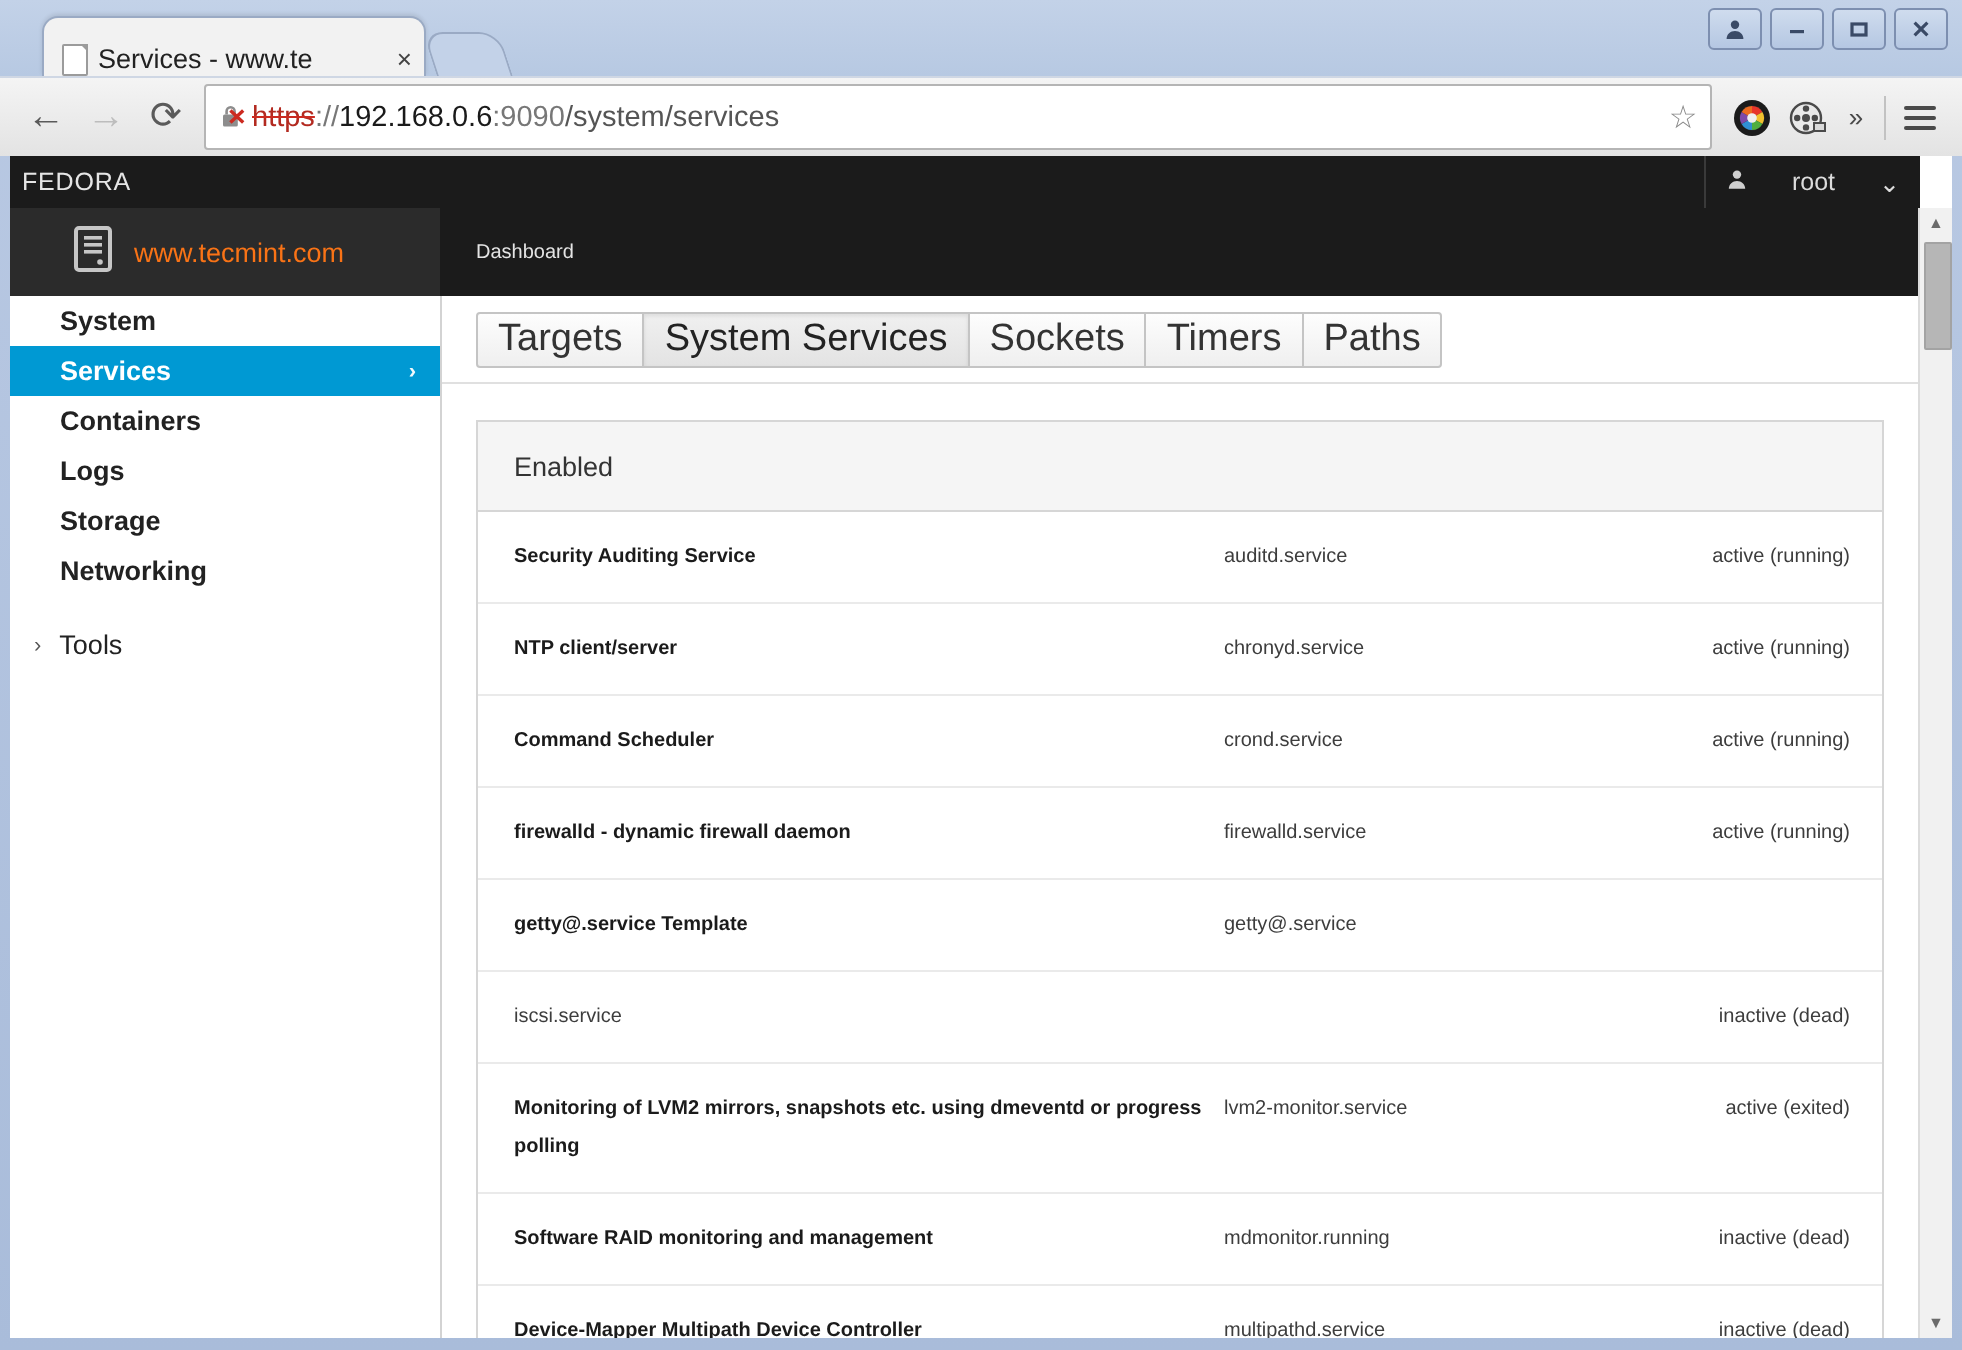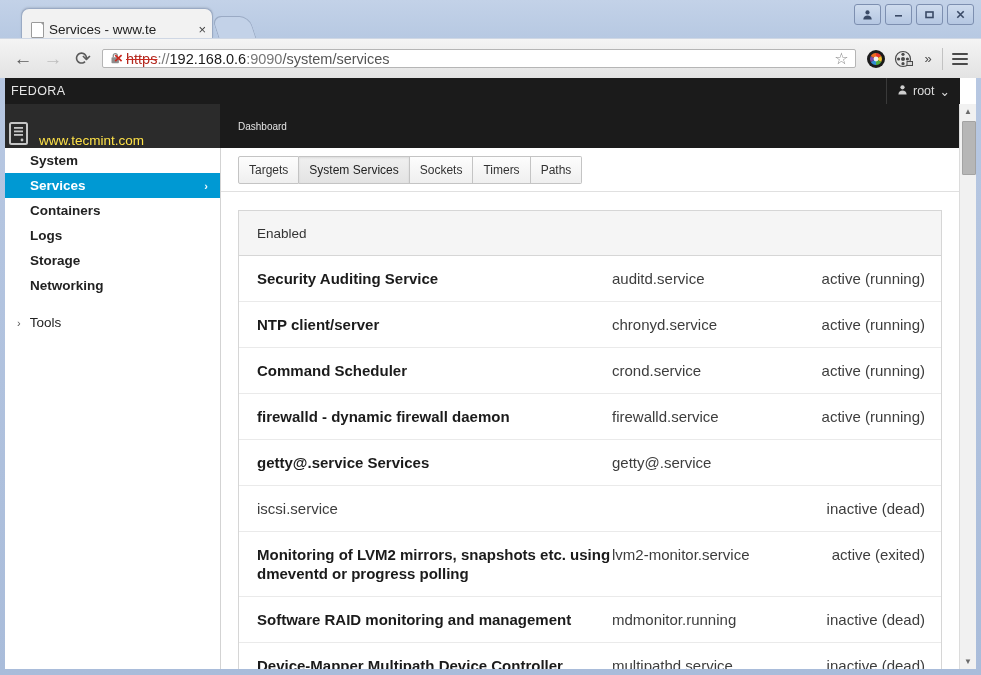--- a/index.html
+++ b/index.html
@@ -80,21 +80,21 @@
     border-top:1px solid #cfd7e4;
     display:flex;align-items:center;
     padding:0 8px;box-sizing:border-box;
   }
   .navbtn{
     width:30px;height:30px;display:flex;align-items:center;justify-content:center;
     color:#5a5a5a;font-size:19px;line-height:1;flex:0 0 auto;
   }
   .navbtn.dim{color:#bdbdbd;}
   #urlbar{
-    flex:1 1 auto;height:19px;background:#fff;border:1px solid #b5b5b5;
+    flex:1 1 auto;height:33px;background:#fff;border:1px solid #b5b5b5;
     border-radius:2px;margin:0 6px 0 4px;
     display:flex;align-items:center;padding:0 4px 0 6px;box-sizing:border-box;
     position:relative;
   }
   #lockicon{flex:0 0 auto;width:15px;height:15px;position:relative;margin-right:2px;}
   #urltext{
     font-size:14.5px;color:#1a1a1a;white-space:nowrap;overflow:hidden;
     flex:1 1 auto;
   }
   #urltext .scheme{color:#b32a20;text-decoration:line-through;text-decoration-color:#cc2a20;}
@@ -120,29 +120,29 @@
   }
   
   #ck-topbar{
     position:absolute;left:0;top:0;width:955px;height:26px;
     background:#1b1b1b;
     display:flex;align-items:center;justify-content:space-between;
     color:#d8d8d8;font-size:12.5px;
   }
   #ck-brand{padding-left:6px;letter-spacing:.4px;color:#e5e5e5;font-size:12.5px;}
   #ck-user{
-    display:flex;align-items:center;gap:5px;padding:0 10px;height:26px;
+    display:flex;align-items:center;gap:22px;padding:0 10px;height:26px;
     border-left:1px solid #3a3a3a;color:#dcdcdc;font-size:12.5px;
   }
   
   #ck-host{
     position:absolute;left:0;top:26px;width:215px;height:44px;
     background:#2b2b2b;
-    display:flex;align-items:flex-end;gap:11px;padding-left:4px;box-sizing:border-box;
-    color:#fde047;font-size:13.5px;
+    display:flex;align-items:center;gap:11px;padding-left:32px;box-sizing:border-box;
+    color:#f97316;font-size:13.5px;
   }
   
   #ck-pagehead{
     position:absolute;left:215px;top:26px;width:740px;height:44px;
     background:#1b1b1b;
     display:flex;align-items:center;padding-left:18px;box-sizing:border-box;
     color:#e4e4e4;font-size:10px;
   }
   
   #ck-side{
@@ -169,41 +169,41 @@
     position:absolute;left:216px;top:70px;width:739px;height:521px;
     background:#fff;overflow:hidden;
   }
   #tabbar{
     height:44px;border-bottom:1px solid #e0e0e0;
     display:flex;align-items:center;padding-left:17px;box-sizing:border-box;
     background:#fff;
   }
   .ptab{
     height:26px;display:flex;align-items:center;padding:0 10px;
-    font-size:12px;color:#333;
+    font-size:19px;color:#333;
     background:linear-gradient(#fdfdfd,#efefef);
     border:1px solid #c4c4c4;border-left:none;cursor:pointer;
   }
   .ptab:first-child{border-left:1px solid #c4c4c4;border-radius:2px 0 0 2px;}
   .ptab:last-child{border-radius:0 2px 2px 0;}
   .ptab.active{background:linear-gradient(#f0f0f0,#e3e3e3);color:#222;box-shadow:inset 0 1px 2px rgba(0,0,0,.09);}
   #panelwrap{padding:18px 18px 0 17px;box-sizing:border-box;}
   #panel{
     border:1px solid #d6d6d6;background:#fff;
   }
   #panel-head{
     height:45px;background:#f5f5f5;border-bottom:1px solid #d6d6d6;
     display:flex;align-items:center;padding-left:18px;box-sizing:border-box;
     font-size:13.5px;color:#333;
   }
   .srow{
     display:flex;align-items:flex-start;
     border-bottom:1px solid #eaeaea;
     padding:13px 16px 13px 18px;box-sizing:border-box;
-    font-size:15px;cursor:pointer;
+    font-size:10px;cursor:pointer;
   }
   .srow:last-child{border-bottom:none;}
   .s-name{flex:0 0 355px;font-weight:bold;color:#1b1b1b;line-height:19px;}
   .s-unit{flex:0 0 200px;color:#3d3d3d;line-height:19px;}
   .s-state{flex:1 1 auto;text-align:right;color:#3d3d3d;line-height:19px;}
   
   #pscroll{
     position:absolute;right:0;top:26px;width:16px;height:565px;
     background:#f1f1f1;border-left:1px solid #dcdcdc;
   }
@@ -402,21 +402,21 @@
             <div class="s-name">Command Scheduler</div>
             <div class="s-unit">crond.service</div>
             <div class="s-state">active (running)</div>
           </div>
           <div class="srow">
             <div class="s-name">firewalld - dynamic firewall daemon</div>
             <div class="s-unit">firewalld.service</div>
             <div class="s-state">active (running)</div>
           </div>
           <div class="srow">
-            <div class="s-name">getty@.service Services</div>
+            <div class="s-name">getty@.service Template</div>
             <div class="s-unit">getty@.service</div>
             <div class="s-state"></div>
           </div>
           <div class="srow">
             <div class="s-unit">iscsi.service</div>
             <div class="s-state">inactive (dead)</div>
           </div>
           <div class="srow">
             <div class="s-name">Monitoring of LVM2 mirrors, snapshots etc. using dmeventd or progress polling</div>
             <div class="s-unit">lvm2-monitor.service</div>

